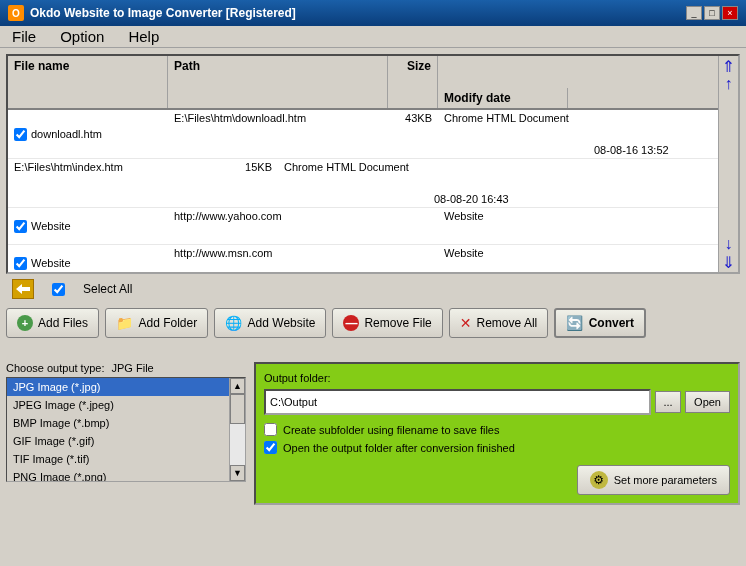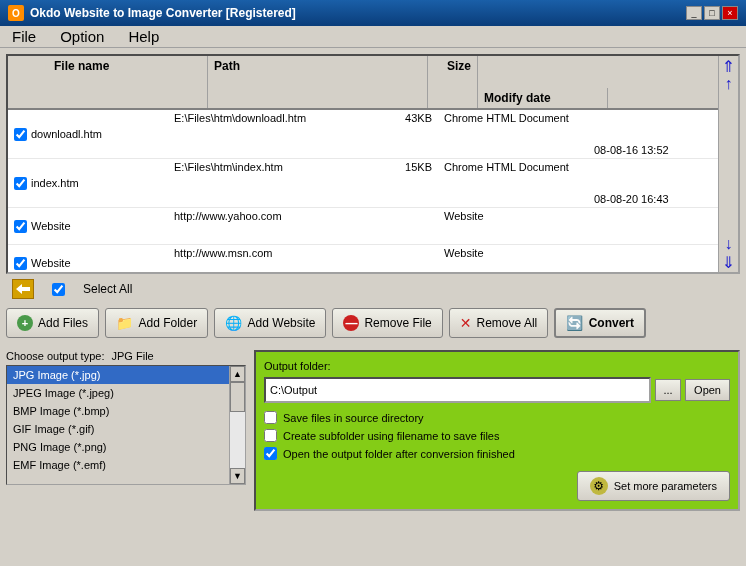--- a/index.html
+++ b/index.html
@@ -92,21 +92,20 @@
       position: relative;
     }
     .file-table {
       flex: 1;
       overflow: hidden;
     }
     .table-header {
       background: #d4d0c8;
       display: flex;
       border-bottom: 2px solid #808080;
-      padding-left: 40px;
     }
     .th {
       padding: 3px 6px;
       font-weight: bold;
       font-size: 12px;
       border-right: 1px solid #a0a0a0;
       overflow: hidden;
     }
     .col-name { width: 160px; }
     .col-path { width: 220px; }
@@ -228,24 +227,24 @@
       color: white;
       font-weight: bold;
     }
     .icon-green { background: #4a9a4a; }
     .icon-red { background: #cc2020; }
 
     
     .bottom-section {
       display: flex;
       gap: 8px;
-      margin-top: 8px;
+      margin-top: 20px;
     }
     .output-list {
-      height: 120px;
+      height: 105px;
       overflow-y: auto;
       border: 1px inset #a0a0a0;
     }
     .output-list-inner {
       height: 100%;
       display: flex;
     }
     .output-items {
       flex: 1;
       overflow-y: auto;
@@ -408,24 +407,20 @@
             <input type="checkbox" class="checkbox-small" checked="" style="">
             <span>downloadl.htm</span>
           </div>
           <div class="td col-path">E:\Files\htm\downloadl.htm</div>
           <div class="td col-size" style="text-align:right;">43KB</div>
           <div class="td col-type">Chrome HTML Document</div>
           <div class="td col-date">08-08-16 13:52</div>
         </div>
 
         <div class="table-row">
-          <div class="td col-name">
-            <input type="checkbox" class="checkbox-small" checked="" style="">
-            <span>index.htm</span>
-          </div>
           <div class="td col-path">E:\Files\htm\index.htm</div>
           <div class="td col-size" style="text-align:right;">15KB</div>
           <div class="td col-type">Chrome HTML Document</div>
           <div class="td col-date">08-08-20 16:43</div>
         </div>
 
         <div class="table-row">
           <div class="td col-name">
             <input type="checkbox" class="checkbox-small" checked="" style="">
             <span>Website</span>
@@ -502,20 +497,21 @@
         <span>Choose output type:</span>
         <span style="margin-left:4px;">JPG File</span>
       </div>
       <div class="output-list">
         <div class="output-list-inner">
           <div class="output-items">
             <div class="output-item selected">JPG Image (*.jpg)</div>
             <div class="output-item">JPEG Image (*.jpeg)</div>
             <div class="output-item">BMP Image (*.bmp)</div>
             <div class="output-item">GIF Image (*.gif)</div>
+            <div class="output-item">TIF Image (*.tif)</div>
             <div class="output-item">PNG Image (*.png)</div>
             <div class="output-item">EMF Image (*.emf)</div>
           </div>
           <div class="output-scrollbar">
             <div class="output-scroll-up">▲</div>
             <div class="output-scroll-track">
               <div class="output-scroll-thumb"></div>
             </div>
             <div class="output-scroll-down">▼</div>
           </div>
@@ -525,24 +521,20 @@
 
     <div class="output-folder-panel">
       <div style="font-size:11px;margin-bottom:5px;">Output folder:</div>
       <div class="folder-row">
         <input type="text" class="folder-input" value="C:\Output" style="">
         <button class="browse-btn">...</button>
         <button class="open-btn">Open</button>
       </div>
       <div class="checkbox-row">
         <input type="checkbox" style="">
-        <span>Save files in source directory</span>
-      </div>
-      <div class="checkbox-row">
-        <input type="checkbox" style="">
         <span>Create subfolder using filename to save files</span>
       </div>
       <div class="checkbox-row">
         <input type="checkbox" checked="" style="">
         <span>Open the output folder after conversion finished</span>
       </div>
       <div style="display:flex;justify-content:flex-end;margin-top:4px;">
         <button class="set-params-btn">
           <span class="gear-icon-circle">⚙</span>
           <span>Set more parameters</span>

